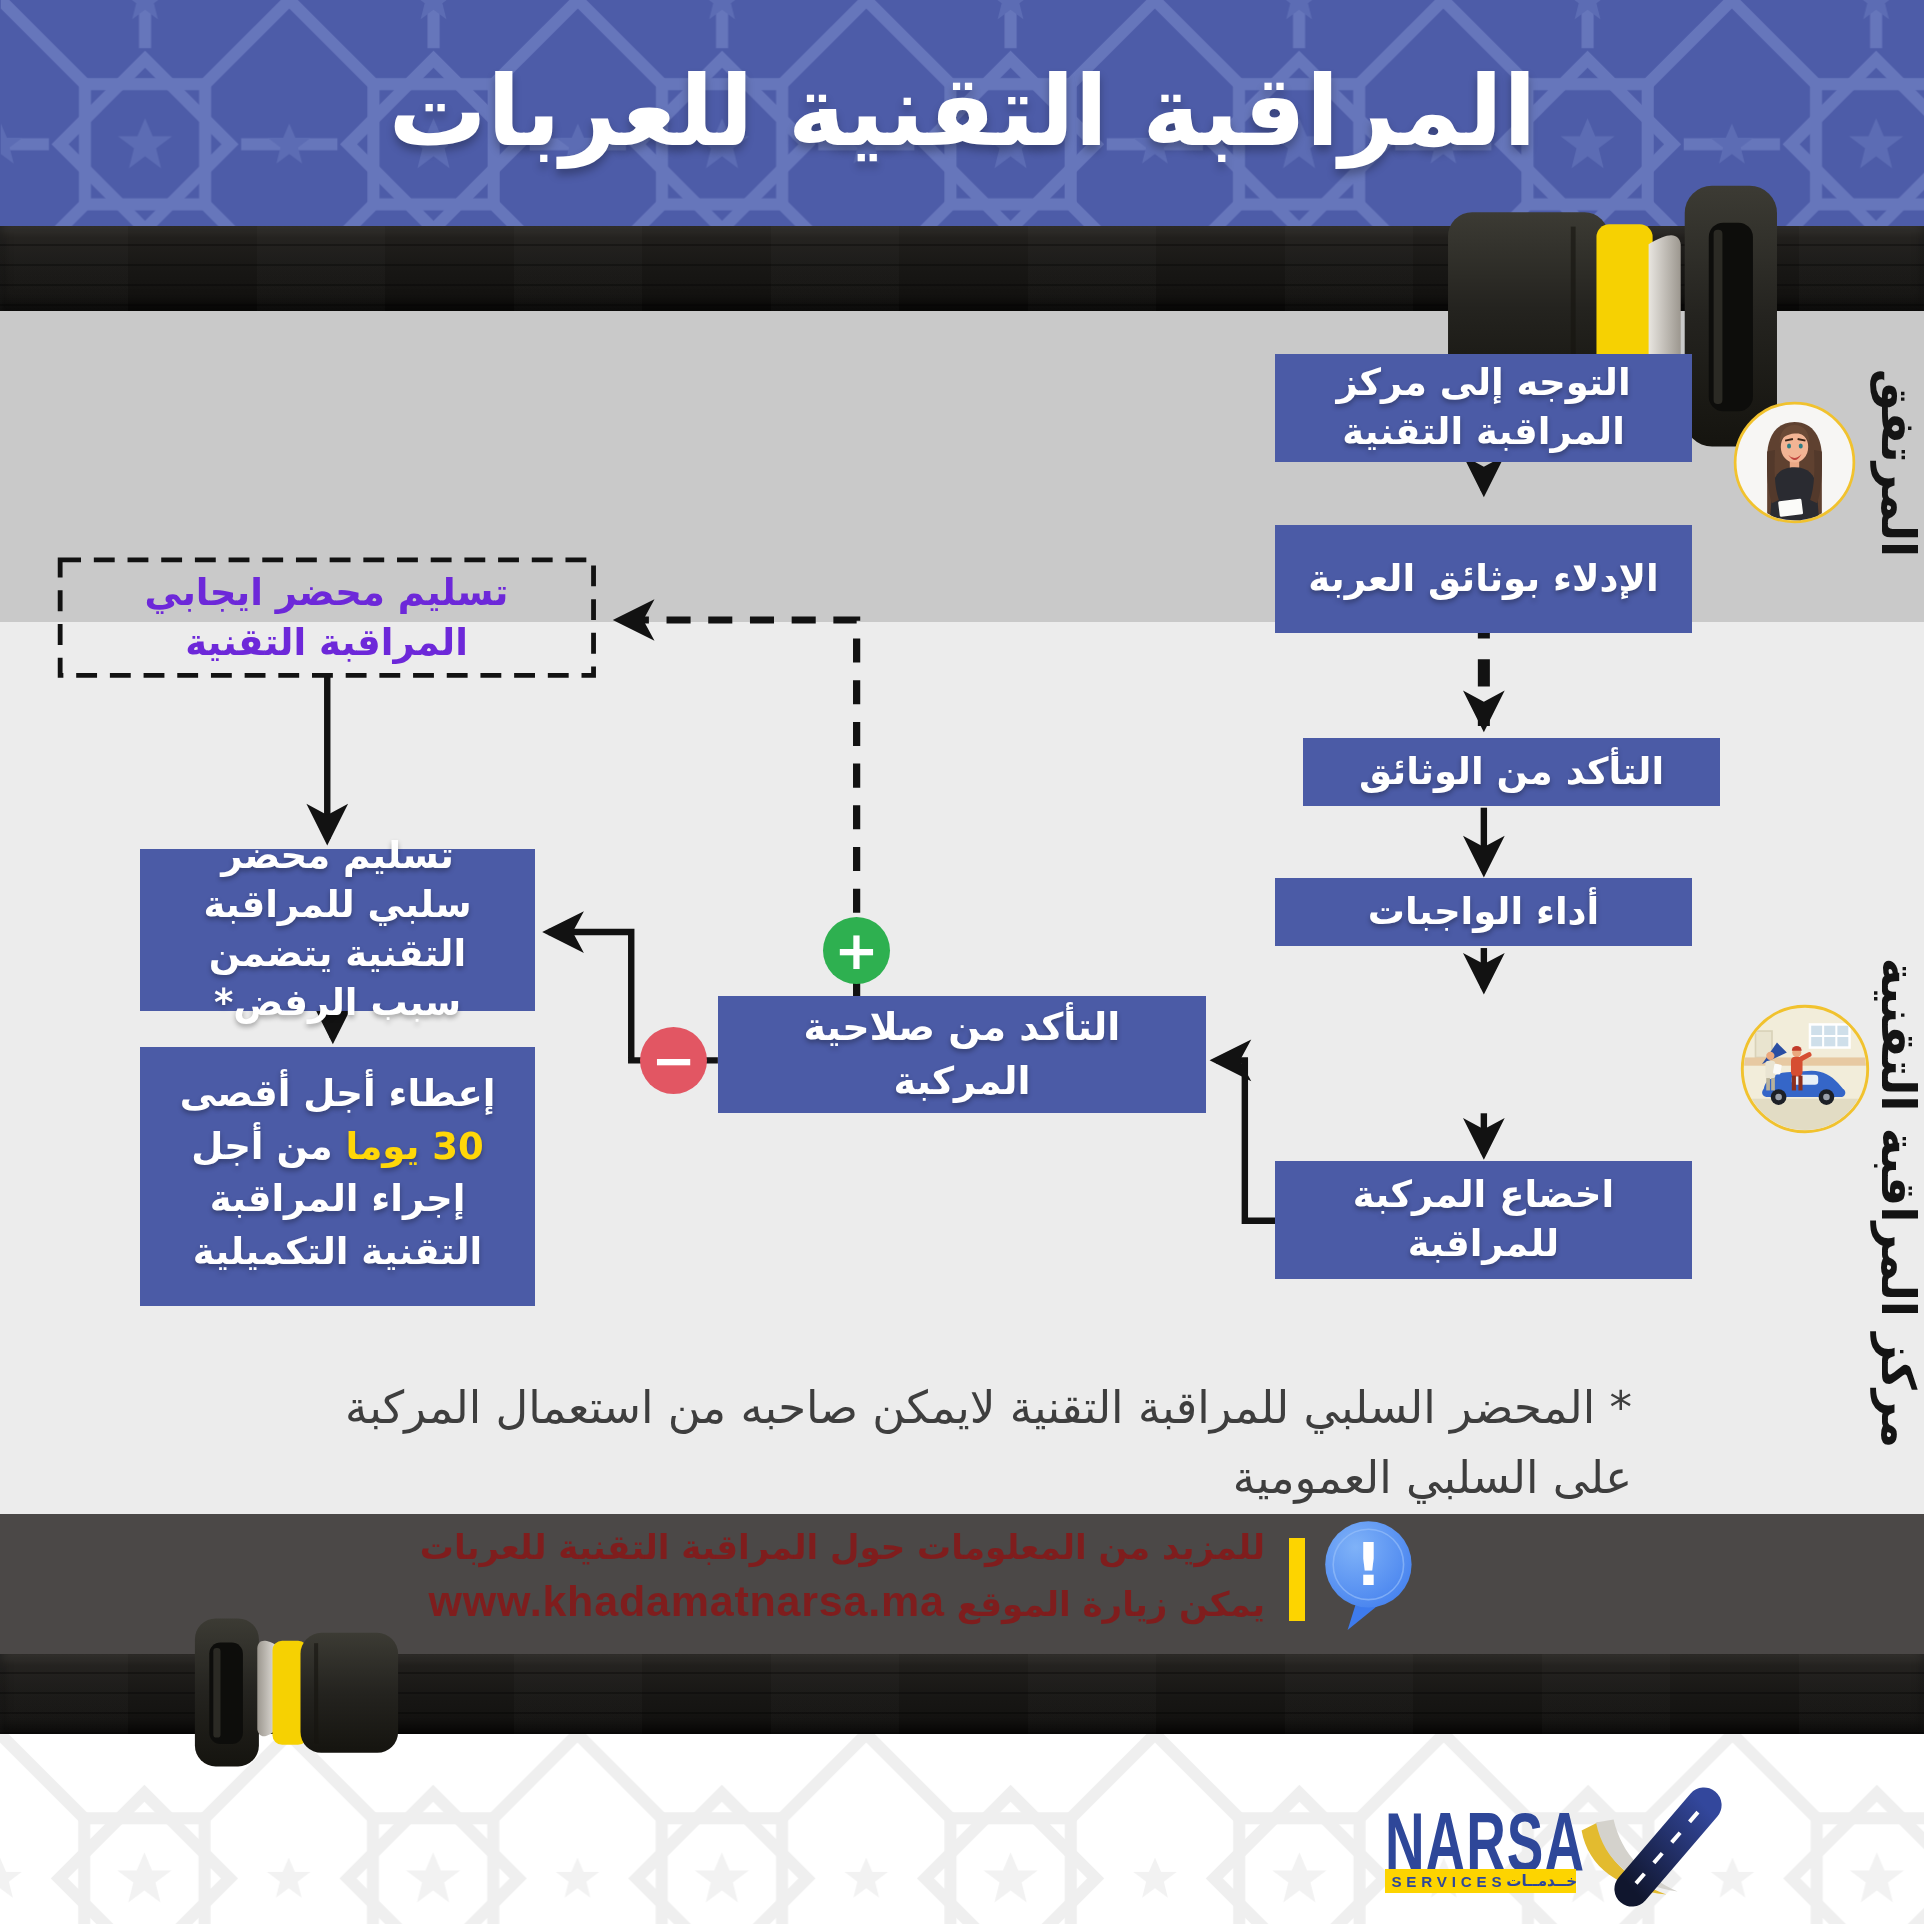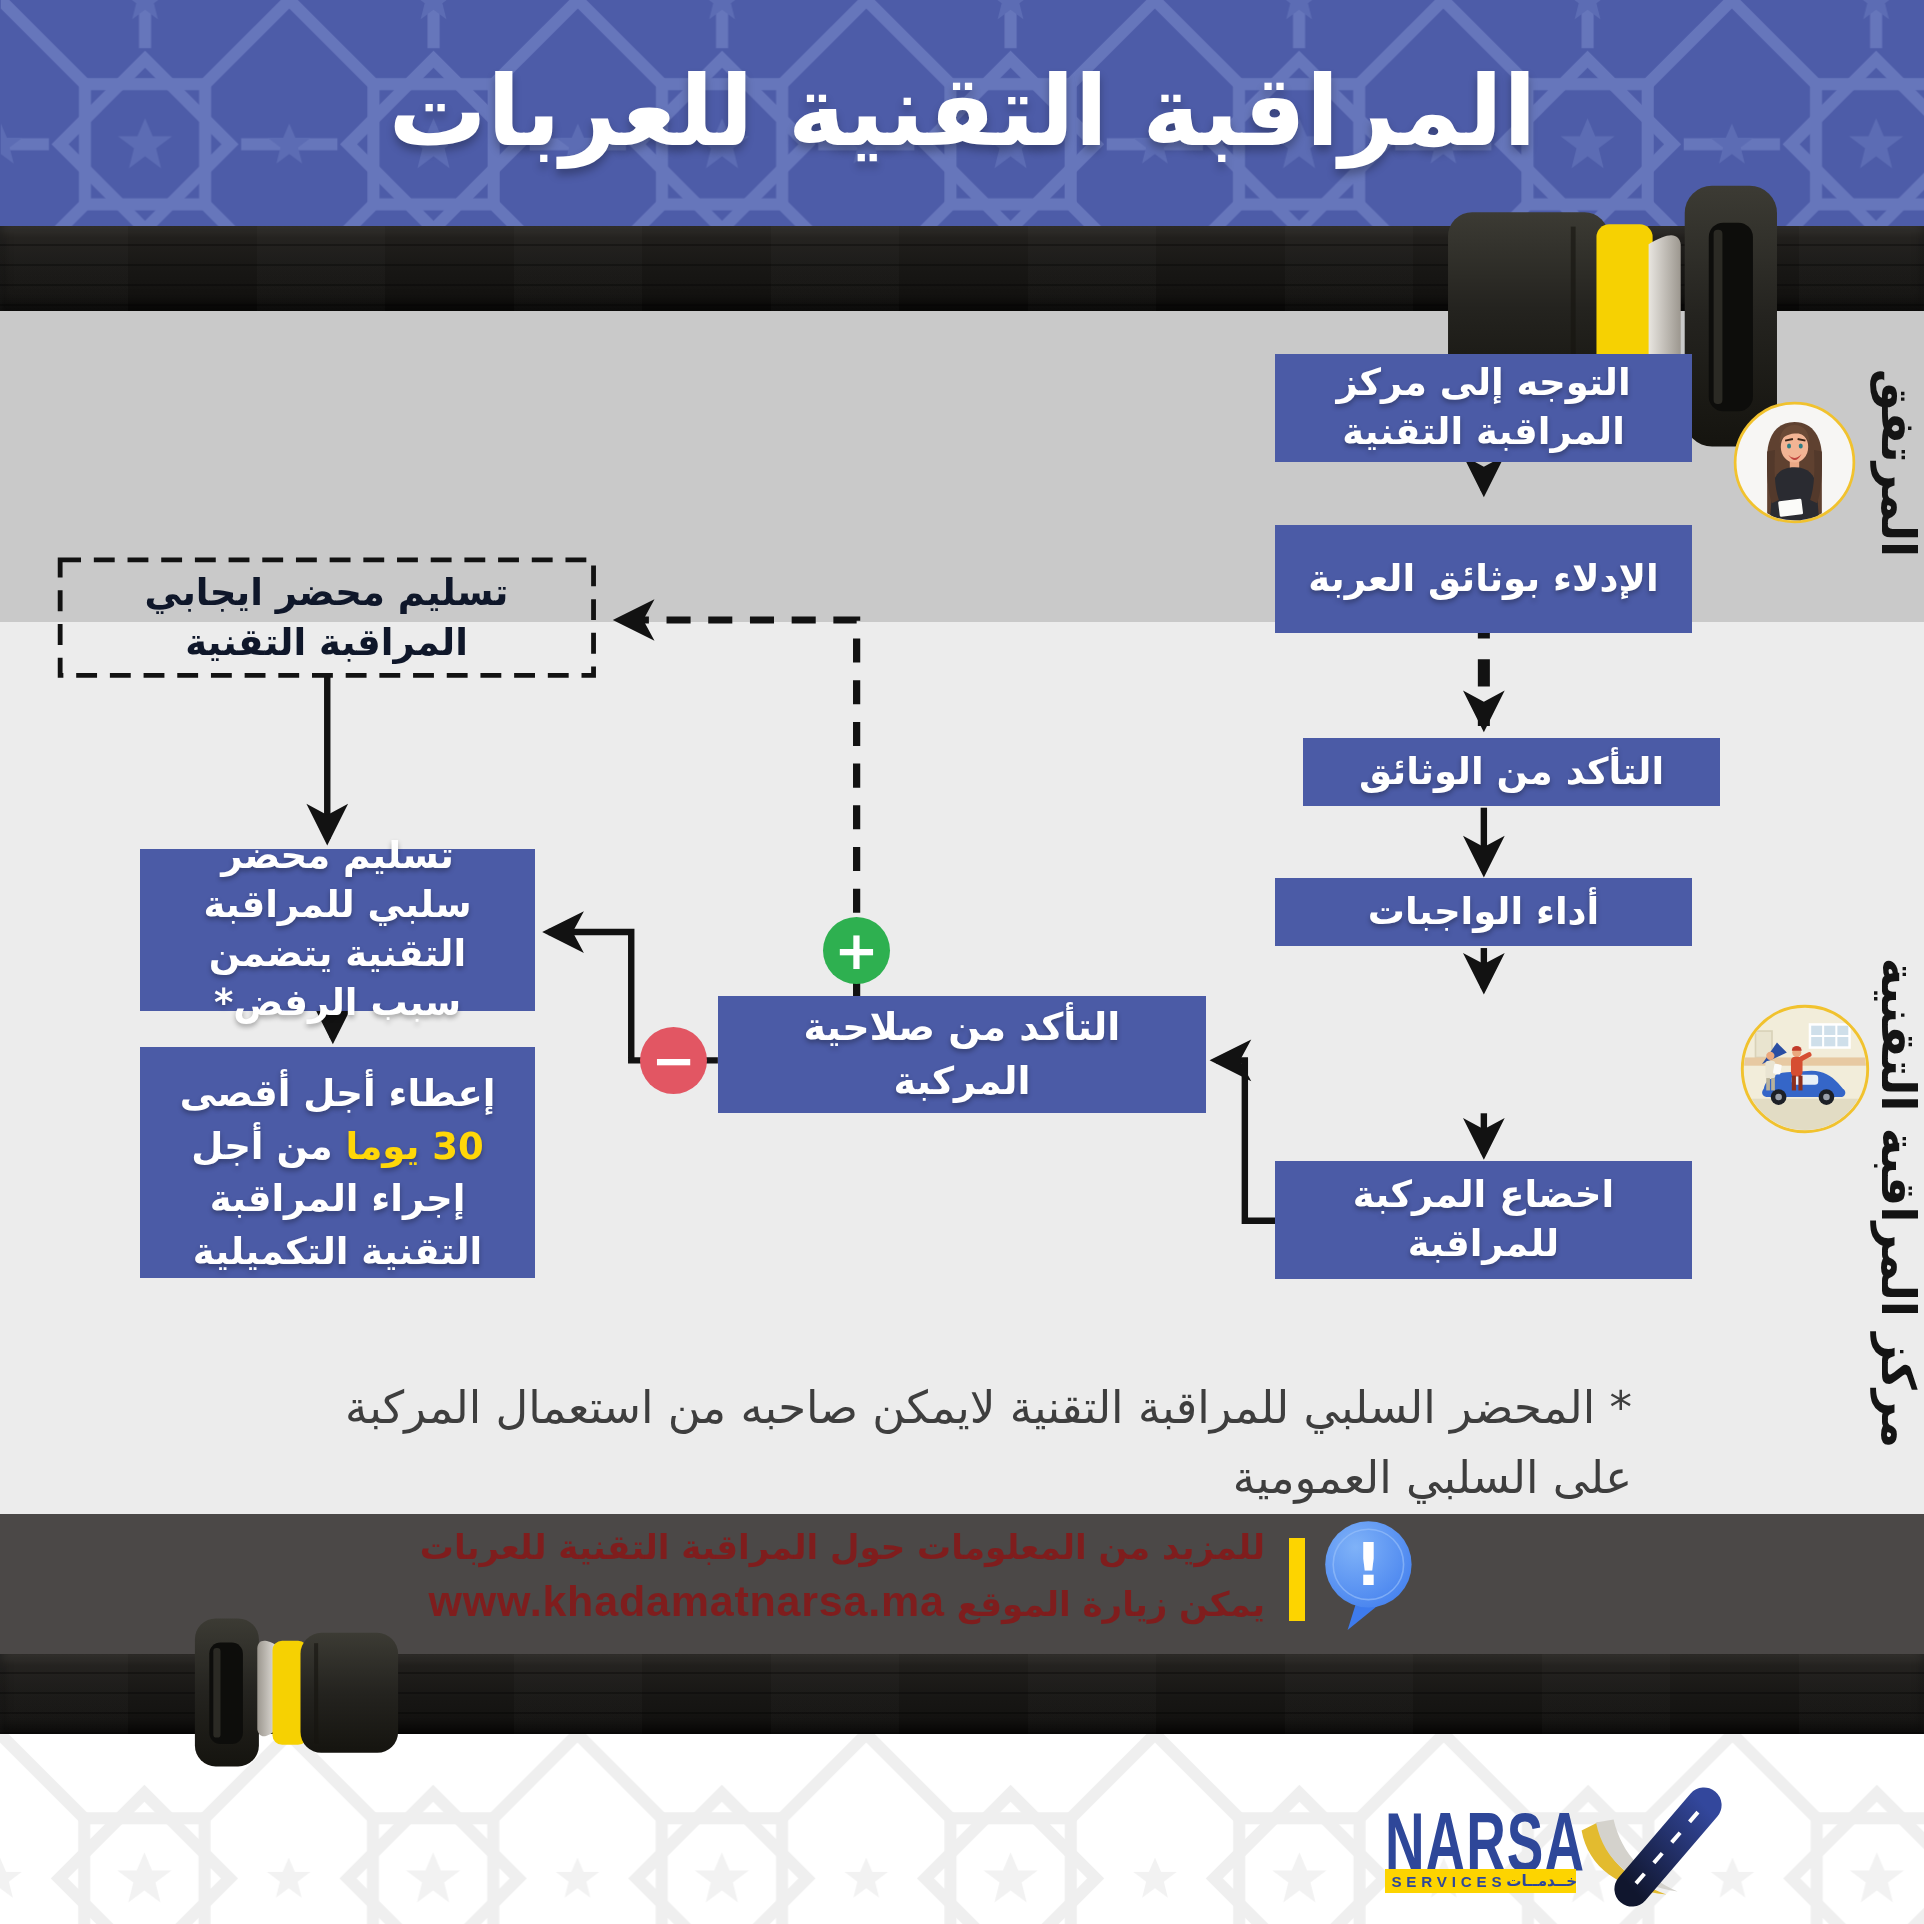--- a/index.html
+++ b/index.html
@@ -34,23 +34,23 @@
       display:flex;align-items:center;justify-content:center;text-align:center;
       line-height:1.32;z-index:10;text-shadow:0 3.2px 5.6px rgba(0,0,0,.30);}
   .b-go{left:1275px;top:354px;width:417px;height:108px;font-size:37px;padding:8px 28px;box-sizing:border-box;}
   .b-docs{left:1275px;top:525px;width:417px;height:108px;font-size:37px;}
   .b-verify{left:1275px;top:738px;width:417px;height:68px;font-size:37px;margin-left:28px;}
   .b-fees{left:1275px;top:878px;width:417px;height:68px;font-size:37px;}
   .b-register{left:1275px;top:996px;width:417px;height:115px;font-size:37px;padding:0 72px;box-sizing:border-box;}
   .b-inspect{left:1275px;top:1161px;width:417px;height:118px;font-size:37px;padding:0 76px;box-sizing:border-box;}
   .b-validity{left:718px;top:996px;width:488px;height:117px;font-size:38px;padding:0 48px;box-sizing:border-box;line-height:1.4;}
   .b-positive{left:60px;top:560px;width:533px;height:115px;background:transparent;
-      color:#0f172a;font-size:37px;text-shadow:none;padding:0 20px;box-sizing:border-box;line-height:1.35;}
+      color:#6d28d9;font-size:37px;text-shadow:none;padding:0 20px;box-sizing:border-box;line-height:1.35;}
   .b-negative{left:140px;top:849px;width:395px;height:162px;font-size:37px;padding:8px 24px;box-sizing:border-box;}
-  .b-deadline{left:140px;top:1047px;width:395px;height:231px;font-size:37px;padding:12px 21px;box-sizing:border-box;
+  .b-deadline{left:140px;top:1047px;width:395px;height:259px;font-size:37px;padding:12px 21px;box-sizing:border-box;
       line-height:1.42;display:block;padding-top:21px;}
   .b-deadline .hl{color:#ffd708;}
 
   
   .badge{position:absolute;width:67px;height:67px;border-radius:50%;z-index:12;
       display:flex;align-items:center;justify-content:center;color:#fff;
       font-size:53px;font-weight:bold;line-height:0;}
   .badge-plus{left:823px;top:917px;background:#2eb050;}
   .badge-minus{left:640px;top:1027px;background:#e25663;}
 

